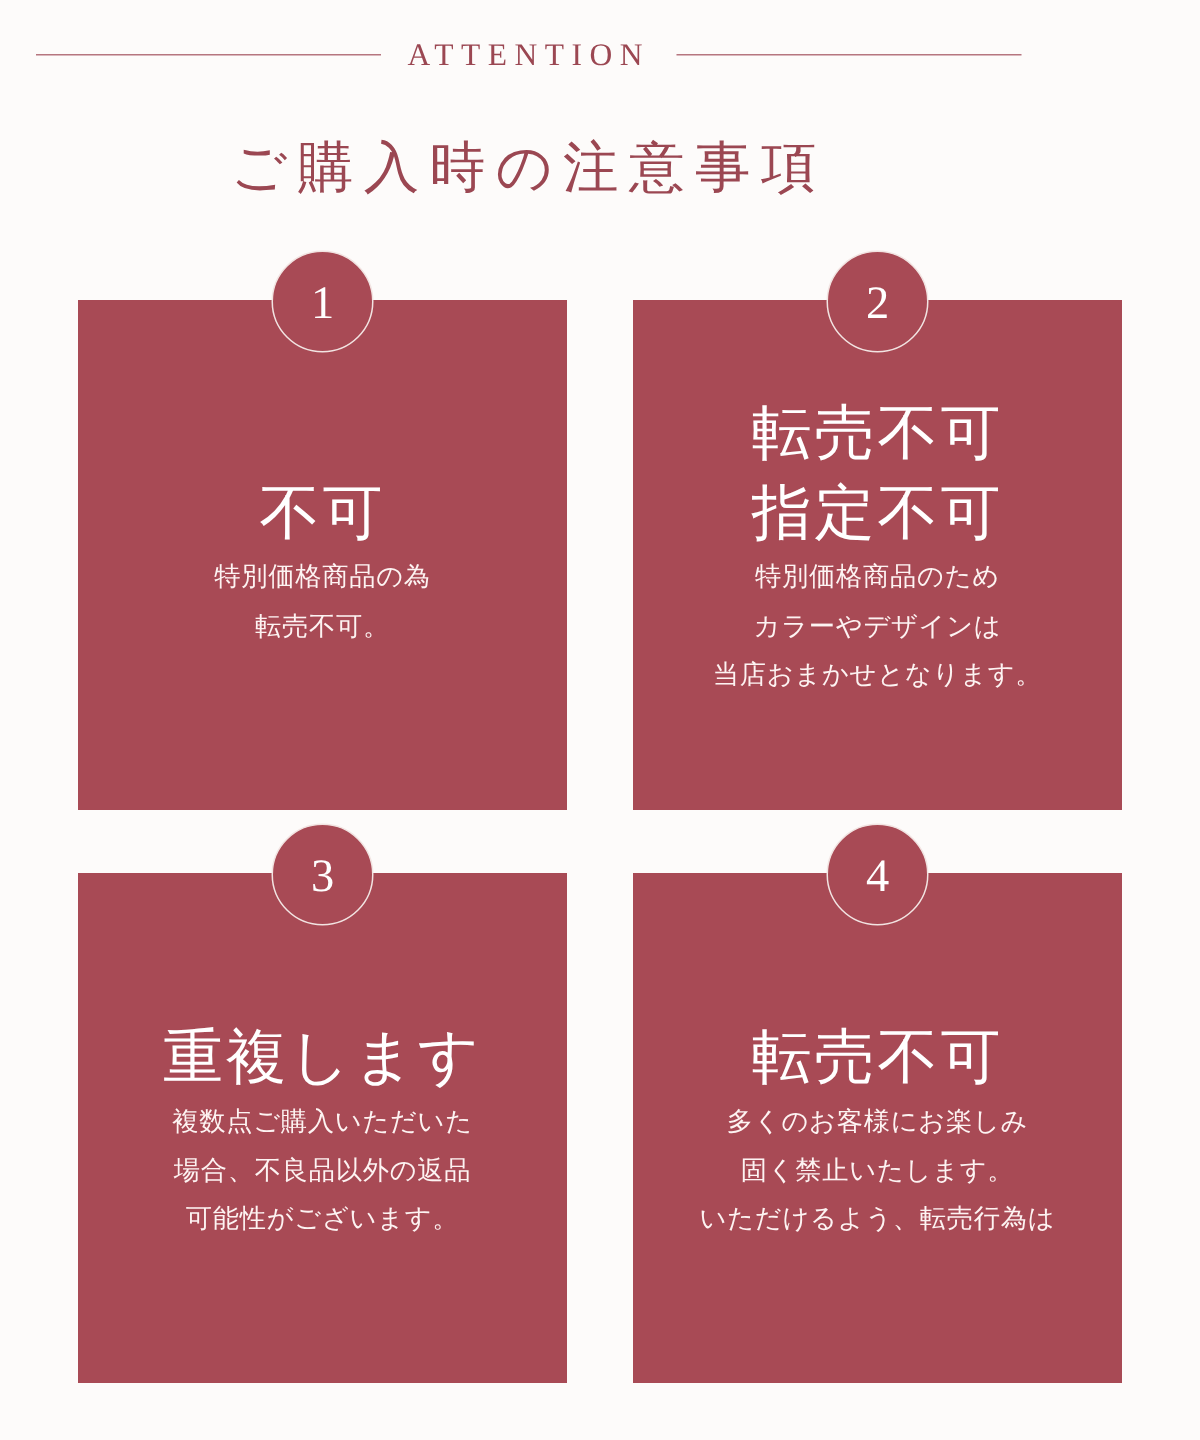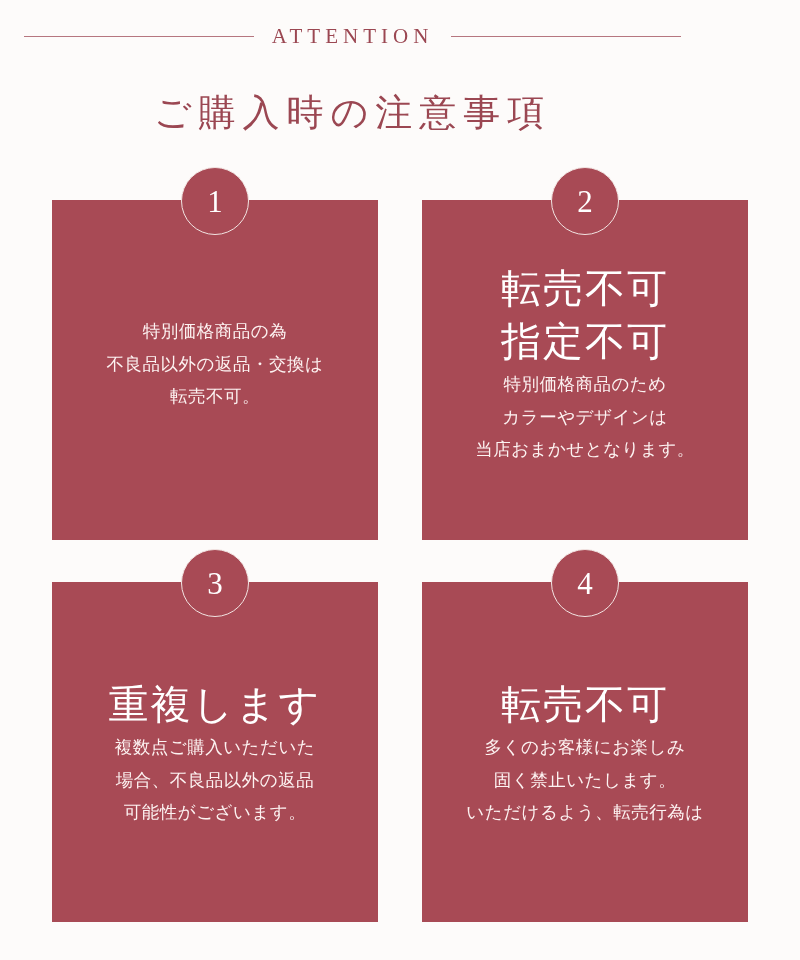--- a/index.html
+++ b/index.html
@@ -140,24 +140,24 @@
     </div>
     <h1 class="main-title">ご購入時の注意事項</h1>
   </div>
 
   <div class="grid">
 
     <div class="card two-line-title">
       <div class="badge">1</div>
       <h2 class="card-title">
         <br>
+        <span>不可</span>
       </h2>
       <div class="card-body">
         <div>特別価格商品の為</div>
-        <div>不良品以外の返品・交換は</div>
         <div>転売不可。</div>
       </div>
     </div>
 
     <div class="card two-line-title">
       <div class="badge">2</div>
       <h2 class="card-title">
         <span>転売不可</span><br>
         <span>指定不可</span>
       </h2>

